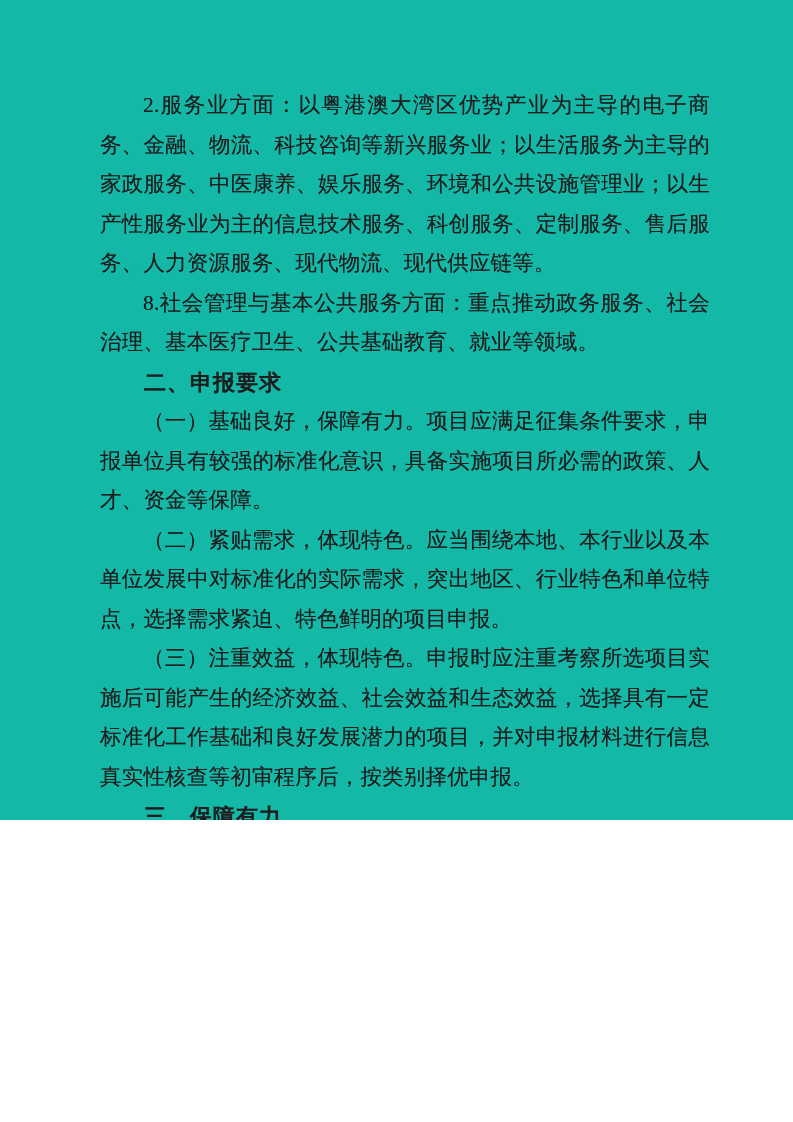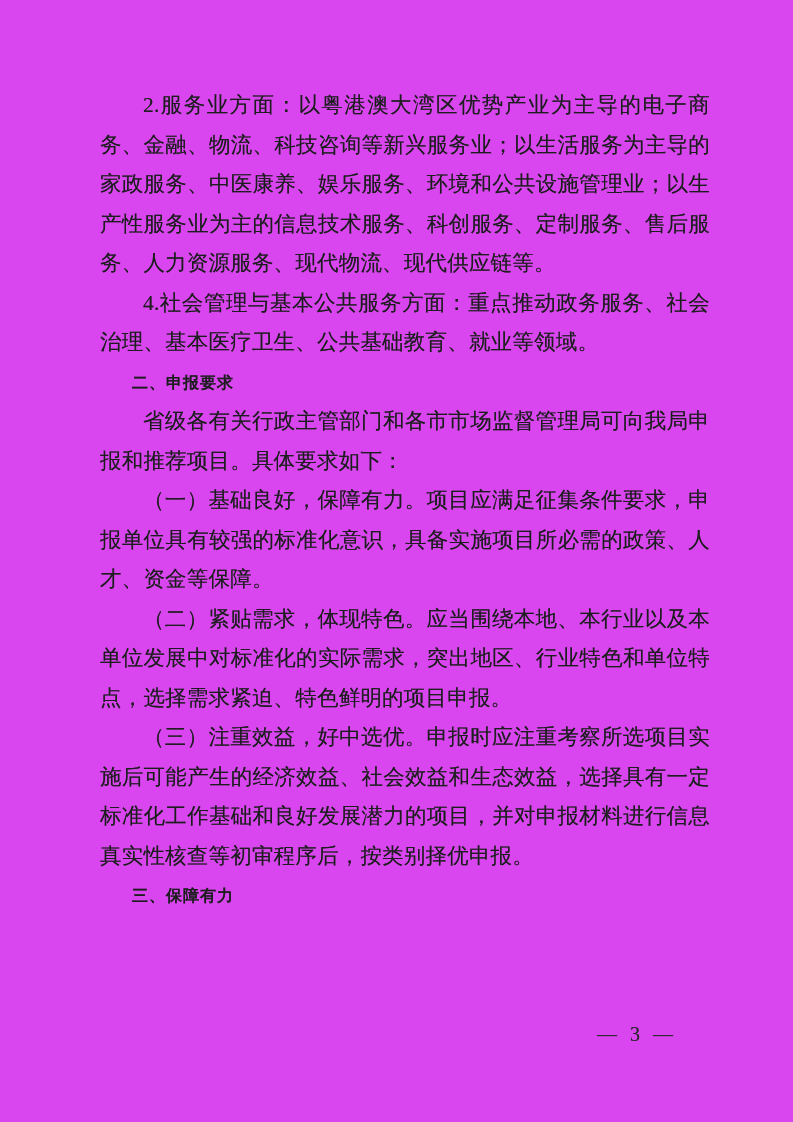--- a/index.html
+++ b/index.html
@@ -3,22 +3,22 @@
 <meta charset="utf-8">
 <style>
   html, body {
     margin: 0;
     padding: 0;
     background: #ffffff;
   }
   .page {
     position: relative;
     width: 793px;
-    height: 1122px;
-    background: #d946ef;
+    height: 820px;
+    background: #14b8a6;
     overflow: hidden;
     font-family: "Liberation Serif", "DejaVu Serif", serif;
     color: #1d1d1f;
   }
   .content {
     position: absolute;
     left: 100px;
     top: 86px;
     width: 610px;
   }
@@ -27,21 +27,21 @@
     font-size: 21.5px;
     line-height: 39.5px;
     text-align: justify;
     text-justify: inter-character;
     text-indent: 2em;
     letter-spacing: 0.2px;
     text-shadow: 0 0 0.6px rgba(40, 40, 40, 0.65);
   }
   .heading {
     margin: 0;
-    font-size: 16px;
+    font-size: 22px;
     line-height: 39.5px;
     font-weight: 700;
     font-family: "Liberation Sans", "DejaVu Sans", sans-serif;
     text-indent: 2em;
     letter-spacing: 1px;
     text-shadow: 0 0 0.5px rgba(40, 40, 40, 0.55);
   }
   .page-number {
     position: absolute;
     top: 1022px;
@@ -53,22 +53,21 @@
     text-shadow: 0 0 0.5px rgba(40, 40, 40, 0.6);
     white-space: nowrap;
   }
 </style>
 </head>
 <body>
 
 <div class="page">
   <div class="content">
     <p class="para">2.服务业方面：以粤港澳大湾区优势产业为主导的电子商务、金融、物流、科技咨询等新兴服务业；以生活服务为主导的家政服务、中医康养、娱乐服务、环境和公共设施管理业；以生产性服务业为主的信息技术服务、科创服务、定制服务、售后服务、人力资源服务、现代物流、现代供应链等。</p>
-    <p class="para">4.社会管理与基本公共服务方面：重点推动政务服务、社会治理、基本医疗卫生、公共基础教育、就业等领域。</p>
+    <p class="para">8.社会管理与基本公共服务方面：重点推动政务服务、社会治理、基本医疗卫生、公共基础教育、就业等领域。</p>
     <h2 class="heading">二、申报要求</h2>
-    <p class="para">省级各有关行政主管部门和各市市场监督管理局可向我局申报和推荐项目。具体要求如下：</p>
     <p class="para">（一）基础良好，保障有力。项目应满足征集条件要求，申报单位具有较强的标准化意识，具备实施项目所必需的政策、人才、资金等保障。</p>
     <p class="para">（二）紧贴需求，体现特色。应当围绕本地、本行业以及本单位发展中对标准化的实际需求，突出地区、行业特色和单位特点，选择需求紧迫、特色鲜明的项目申报。</p>
-    <p class="para">（三）注重效益，好中选优。申报时应注重考察所选项目实施后可能产生的经济效益、社会效益和生态效益，选择具有一定标准化工作基础和良好发展潜力的项目，并对申报材料进行信息真实性核查等初审程序后，按类别择优申报。</p>
+    <p class="para">（三）注重效益，体现特色。申报时应注重考察所选项目实施后可能产生的经济效益、社会效益和生态效益，选择具有一定标准化工作基础和良好发展潜力的项目，并对申报材料进行信息真实性核查等初审程序后，按类别择优申报。</p>
     <h2 class="heading">三、保障有力</h2>
   </div>
   <div class="page-number">— 3 —</div>
 </div>
 
 </body></html>

